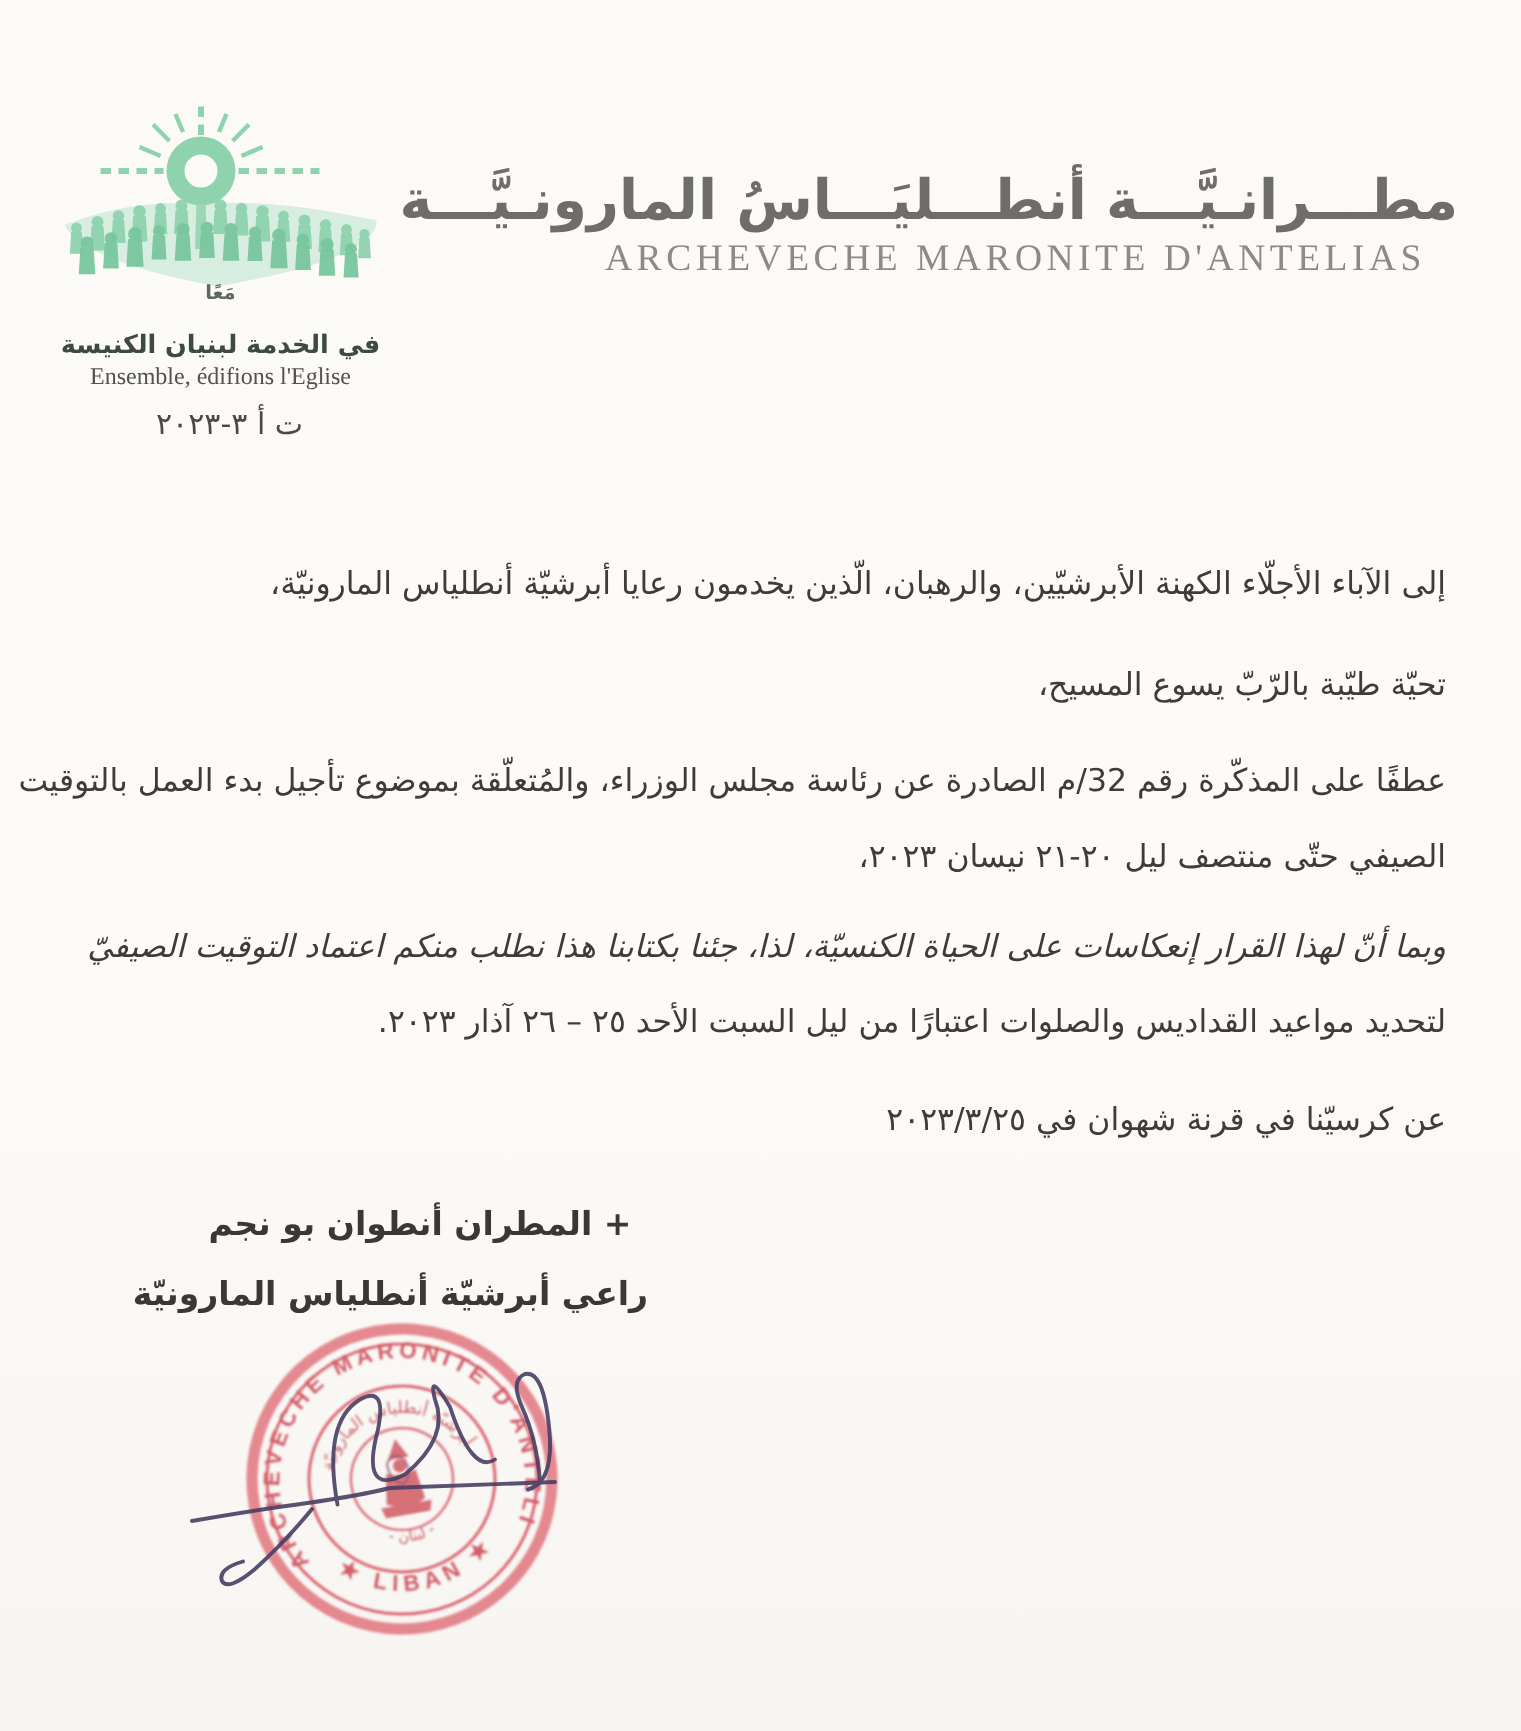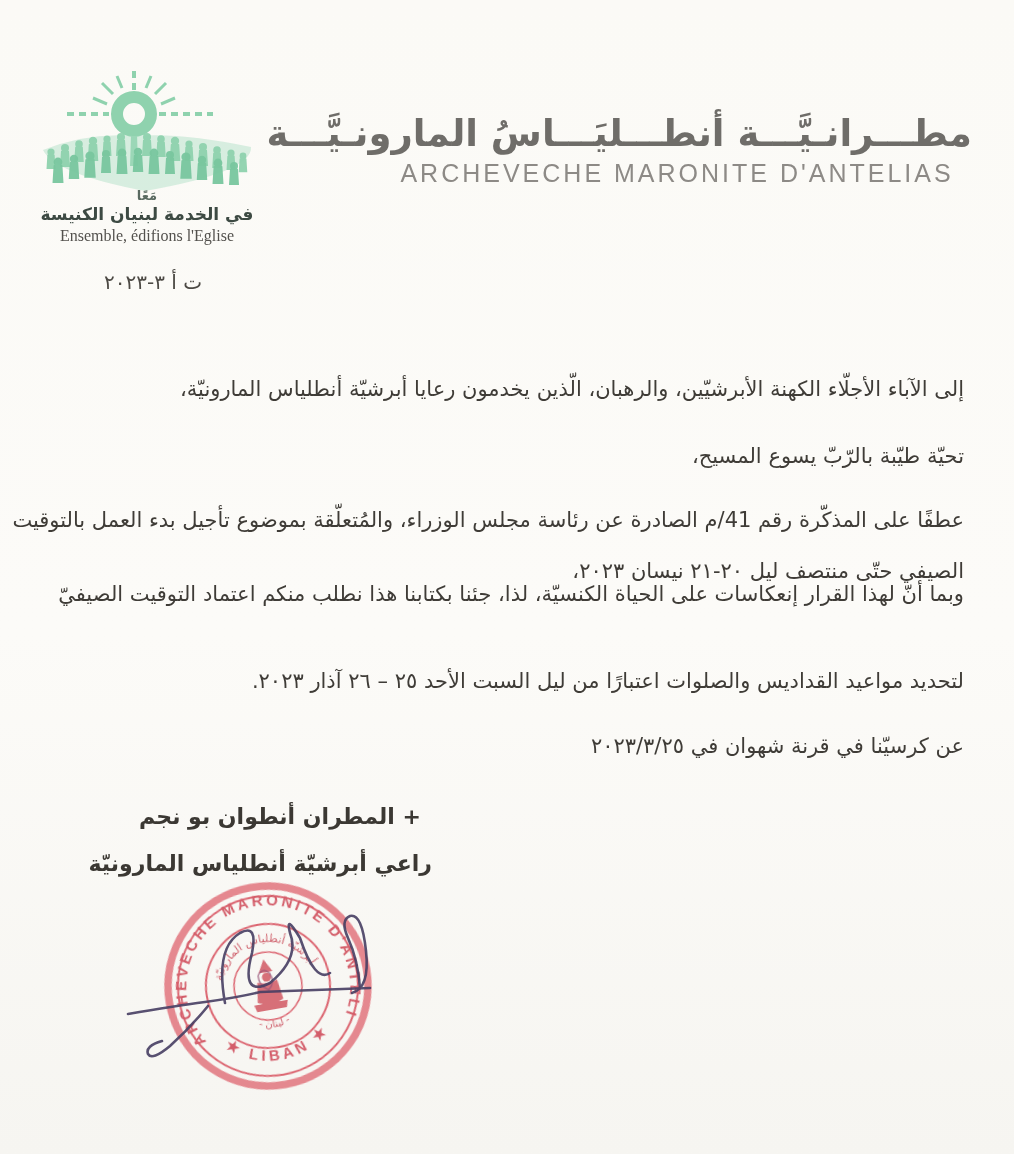--- a/index.html
+++ b/index.html
@@ -5,36 +5,36 @@
   html,body{margin:0;padding:0;background:#9a9a9a;}
   .page{
     position:relative;width:1014px;height:1154px;margin:0 auto;overflow:hidden;
     background:linear-gradient(180deg,#fbfaf6 0%,#fcfbf8 55%,#f6f5f1 100%);
     font-family:"DejaVu Sans",sans-serif;color:#403d38;
   }
   .ar{direction:rtl;unicode-bidi:plaintext;}
   
   .letterhead{position:absolute;top:88px;right:42px;width:590px;text-align:center;}
   .lh-ar{font-size:37px;font-weight:bold;color:#6f6d69;white-space:nowrap;direction:rtl;margin-top:24px;}
-  .lh-fr{font-size:25px;letter-spacing:3px;color:#8d8a86;font-family:Liberation Sans, sans-serif;margin-top:4px;white-space:nowrap;}
+  .lh-fr{font-size:25px;letter-spacing:3px;color:#8d8a86;font-family:Liberation Serif, serif;margin-top:4px;white-space:nowrap;}
   
   .logo{position:absolute;left:29px;top:44px;width:236px;}
   .logo-captions{position:absolute;left:0;top:144px;width:236px;text-align:center;line-height:1.25;}
   .logo-motto{font-size:13px;color:#5a6a61;font-weight:bold;}
-  .logo-cap-ar{font-size:17px;font-weight:bold;color:#3d4a43;}
+  .logo-cap-ar{font-size:17px;font-weight:bold;color:#3d4a43;margin-top:16px;}
   .logo-cap-fr{font-size:16px;color:#53514d;font-family:"Liberation Serif",serif;}
   
   .ref{position:absolute;left:104px;top:270px;font-size:20px;color:#4c4944;white-space:nowrap;}
   
   .line{position:absolute;right:50px;font-size:21px;white-space:nowrap;color:#3f3c37;}
   .l-salutation{top:377px;}
   .l-greeting{top:444px;}
   .l-p1a{top:508px;}
   .l-p1b{top:559px;}
-  .l-p2a{top:582px;}
+  .l-p2a{top:619px;font-style:italic;}
   .l-p2b{top:669px;}
   .l-date{top:734px;margin-left:14px;}
   
   .sigblock{position:absolute;left:128px;top:793px;width:304px;text-align:center;
     font-size:22px;font-weight:bold;line-height:47px;color:#3b3833;direction:rtl;white-space:nowrap;}
   .stamp-wrap{position:absolute;left:55px;top:872px;width:430px;height:272px;}
 </style>
 </head>
 <body>
 
@@ -110,21 +110,21 @@
 
   <div class="letterhead">
     <div class="lh-ar" lang="ar">مطـــرانـيَّـــة أنطـــليَـــاسُ المارونـيَّـــة</div>
     <div class="lh-fr">ARCHEVECHE MARONITE D'ANTELIAS</div>
   </div>
 
   <div class="ref ar" lang="ar">ت أ ٣-٢٠٢٣</div>
 
   <div class="line l-greeting ar" lang="ar">تحيّة طيّبة بالرّبّ يسوع المسيح،</div>
   <div class="line l-salutation ar" lang="ar">إلى الآباء الأجلّاء الكهنة الأبرشيّين، والرهبان، الّذين يخدمون رعايا أبرشيّة أنطلياس المارونيّة،</div>
-  <div class="line l-p1a ar" lang="ar">عطفًا على المذكّرة رقم 41/م الصادرة عن رئاسة مجلس الوزراء، والمُتعلّقة بموضوع تأجيل بدء العمل بالتوقيت</div>
+  <div class="line l-p1a ar" lang="ar">عطفًا على المذكّرة رقم 32/م الصادرة عن رئاسة مجلس الوزراء، والمُتعلّقة بموضوع تأجيل بدء العمل بالتوقيت</div>
   <div class="line l-p1b ar" lang="ar">الصيفي حتّى منتصف ليل ⁦٢٠-٢١⁩ نيسان ٢٠٢٣،</div>
   <div class="line l-p2a ar" lang="ar">وبما أنّ لهذا القرار إنعكاسات على الحياة الكنسيّة، لذا، جئنا بكتابنا هذا نطلب منكم اعتماد التوقيت الصيفيّ</div>
   <div class="line l-p2b ar" lang="ar">لتحديد مواعيد القداديس والصلوات اعتبارًا من ليل السبت الأحد ⁦٢٥ – ٢٦⁩ آذار ٢٠٢٣.</div>
   <div class="line l-date ar" lang="ar">عن كرسيّنا في قرنة شهوان في ٢٠٢٣/٣/٢٥</div>
 
   <div class="sigblock" lang="ar">
     <div>+ المطران أنطوان بو نجم</div>
     <div>راعي أبرشيّة أنطلياس المارونيّة</div>
   </div>
 

